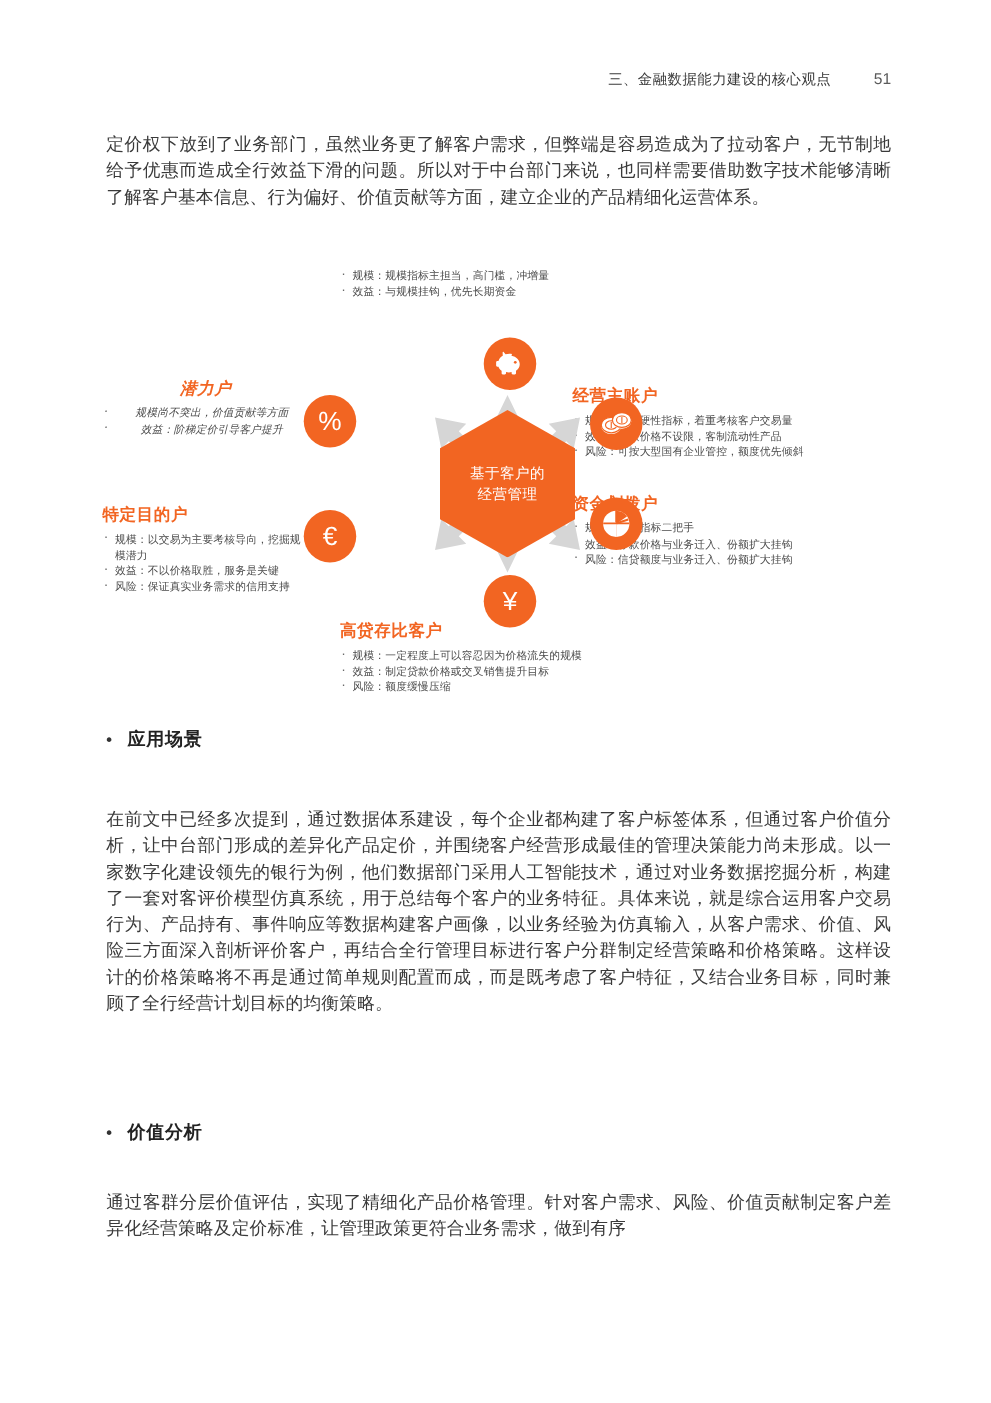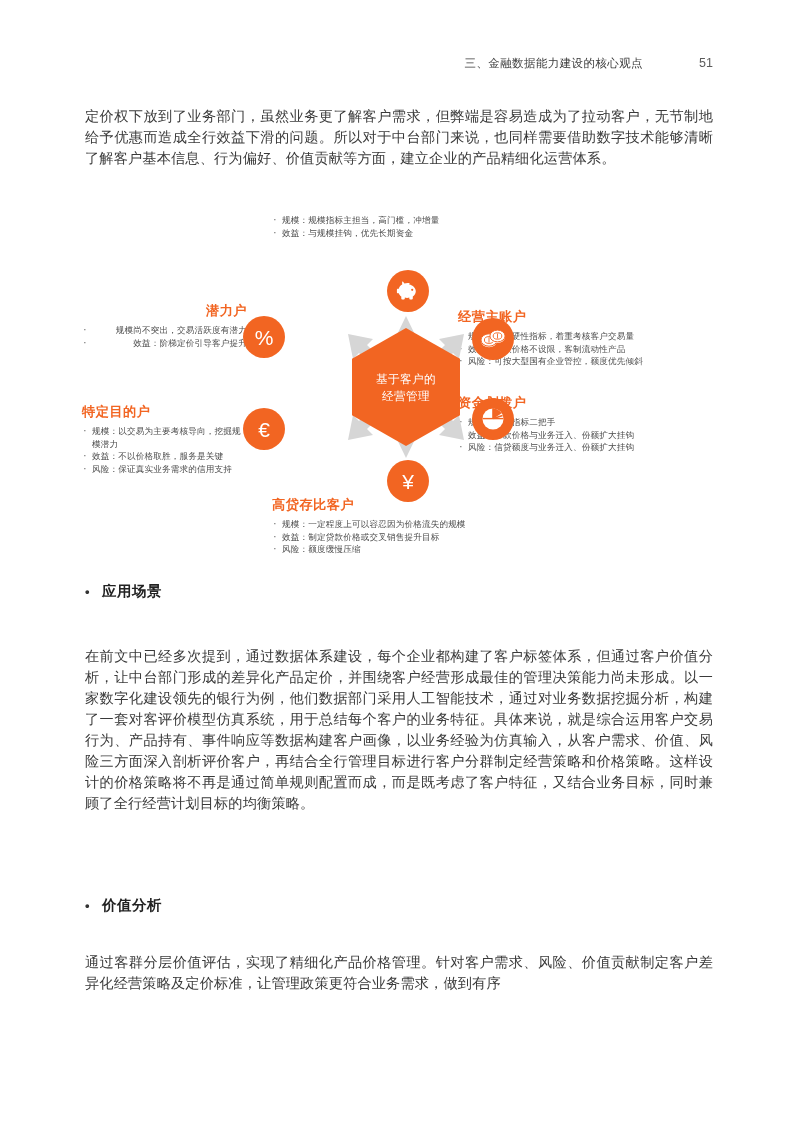--- a/index.html
+++ b/index.html
@@ -23,21 +23,21 @@
   
   .page-header {
     position: absolute;
     top: 56px;
     left: 85px;
     right: 80px;
     height: 20px;
     display: flex;
     align-items: baseline;
     justify-content: flex-end;
-    gap: 54px;
+    gap: 32px;
   }
   .header-title {
     font-size: 11.5px;
     color: #3a3a3a;
     letter-spacing: 0.4px;
   }
   .header-pagenum {
     font-size: 12.5px;
     color: #5b5b5b;
     min-width: 16px;
@@ -179,21 +179,21 @@
     top: -1px;
     font-size: 11px;
     color: #6a6a6a;
   }
 
   #blk-top    { left: 212px; top: 6px;   width: 230px; }
   #blk-ur     { left: 398px; top: 100px; width: 250px; }
   #blk-lr     { left: 398px; top: 186px; width: 250px; }
   #blk-bottom { left: 212px; top: 288px; width: 250px; }
   #blk-ll     { left: 22px;  top: 178px; width: 165px; text-align: left; margin-top: 17px; }
-  #blk-ul     { left: 22px;  top: 94px;  width: 165px; text-align: right; }
+  #blk-ul     { left: 22px;  top: 94px;  width: 165px; text-align: center; font-style: italic; }
 </style>
 </head>
 <body>
 
 <div class="page">
 
   <div class="page-header">
     <span class="header-title">三、金融数据能力建设的核心观点</span>
     <span class="header-pagenum">51</span>
   </div>
@@ -309,21 +309,21 @@
       <ul>
         <li>规模：以交易为主要考核导向，挖掘规模潜力</li>
         <li>效益：不以价格取胜，服务是关键</li>
         <li>风险：保证真实业务需求的信用支持</li>
       </ul>
     </div>
 
     <div class="block" id="blk-ul">
       <div class="b-title">潜力户</div>
       <ul>
-        <li>规模尚不突出，交易活跃度有潜力</li>
+        <li>规模尚不突出，价值贡献等方面</li>
         <li>效益：阶梯定价引导客户提升</li>
       </ul>
     </div>
 
   </div>
 
   <div class="section-head" id="head-scene">
     <span class="sh-bullet">•</span>
     <span class="sh-text">应用场景</span>
   </div>

